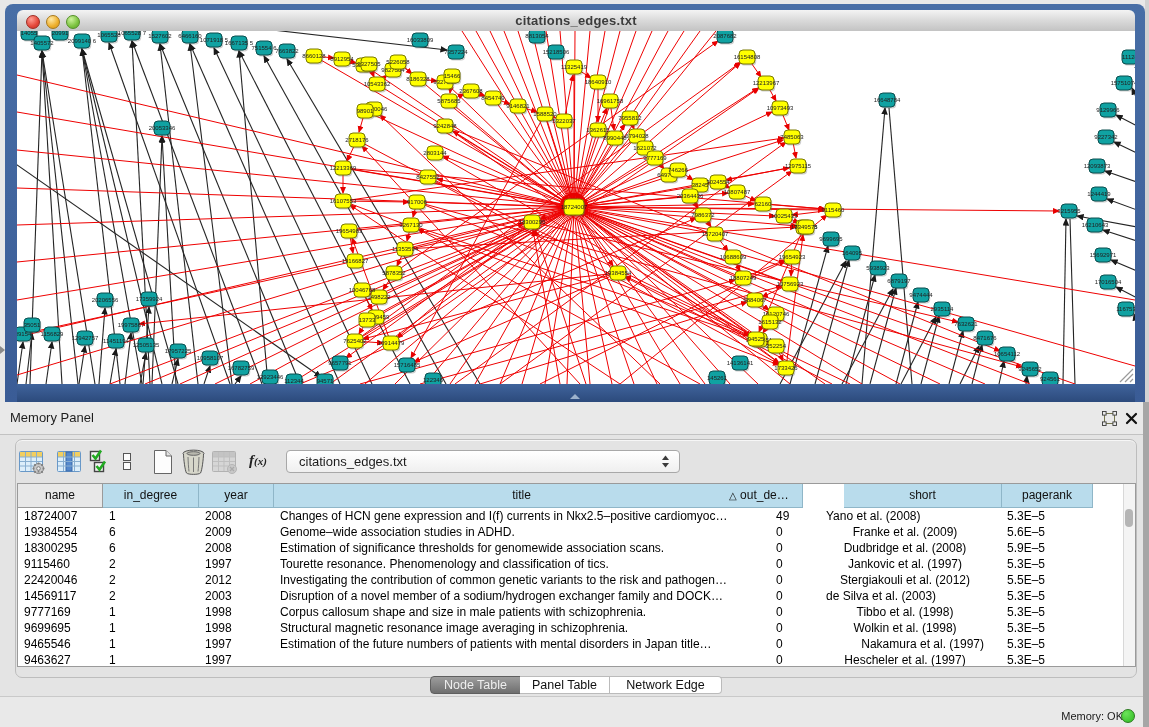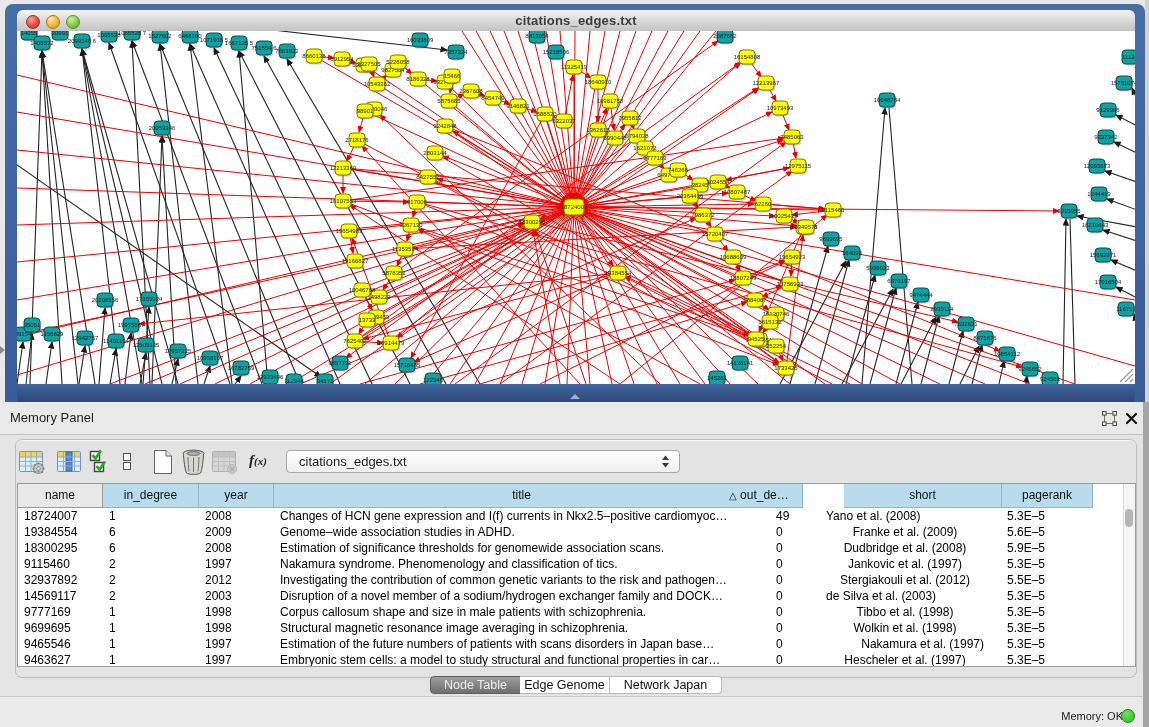--- a/index.html
+++ b/index.html
@@ -866,27 +866,27 @@
       <span style="left:187px">2008</span>
 <span style="left:262px">Estimation of significance thresholds for genomewide association scans.</span>
       <span style="left:758px">0</span>
 <span style="left:808px;width:158px;text-align:center">Dudbridge et al. (2008)</span>
       <span style="left:989px">5.9E–5</span>
     </div>
     <div class="tr" style="top:72px">
 <span style="left:6px">9115460</span>
       <span style="left:91px">2</span>
       <span style="left:187px">1997</span>
-<span style="left:262px">Nakamura syndrome. Phenomenology and classification of tics.</span>
+<span style="left:262px">Tourette resonance. Phenomenology and classification of tics.</span>
       <span style="left:758px">0</span>
 <span style="left:808px;width:158px;text-align:center">Jankovic et al. (1997)</span>
       <span style="left:989px">5.3E–5</span>
     </div>
     <div class="tr" style="top:88px">
-<span style="left:6px">32937892</span>
+<span style="left:6px">22420046</span>
       <span style="left:91px">2</span>
       <span style="left:187px">2012</span>
 <span style="left:262px">Investigating the contribution of common genetic variants to the risk and pathogen…</span>
       <span style="left:758px">0</span>
 <span style="left:808px;width:158px;text-align:center">Stergiakouli et al. (2012)</span>
       <span style="left:989px">5.5E–5</span>
     </div>
     <div class="tr" style="top:104px">
 <span style="left:6px">14569117</span>
       <span style="left:91px">2</span>
@@ -911,36 +911,35 @@
       <span style="left:187px">1998</span>
 <span style="left:262px">Structural magnetic resonance image averaging in schizophrenia.</span>
       <span style="left:758px">0</span>
 <span style="left:808px;width:158px;text-align:center">Wolkin et al. (1998)</span>
       <span style="left:989px">5.3E–5</span>
     </div>
     <div class="tr" style="top:152px">
 <span style="left:6px">9465546</span>
       <span style="left:91px">1</span>
       <span style="left:187px">1997</span>
-<span style="left:262px">Estimation of the future numbers of patients with scans disorders in Japan base…</span>
+<span style="left:262px">Estimation of the future numbers of patients with mental disorders in Japan title…</span>
       <span style="left:758px">0</span>
 <span style="left:808px;width:158px;text-align:right">Nakamura et al. (1997)</span>
       <span style="left:989px">5.3E–5</span>
     </div>
     <div class="tr" style="top:168px">
 <span style="left:6px">9463627</span>
       <span style="left:91px">1</span>
       <span style="left:187px">1997</span>
-<span style="left:262px">Embryonic stem cells: a model to study structural and functional properties in car…</span>
       <span style="left:758px">0</span>
 <span style="left:808px;width:158px;text-align:center">Hescheler et al. (1997)</span>
       <span style="left:989px">5.3E–5</span>
     </div>
 </div>
 
 <div class="tab" style="left:430px;width:89px;background:linear-gradient(#9d9d9d,#6f6f6f);border:1px solid #5f5f5f;border-radius:4px 0 0 4px;color:#eee">Node Table</div>
-<div class="tab" style="left:520px;width:89px;background:#fff;border:1px solid #bbb;border-left:none;color:#111">Edge Genome</div>
-<div class="tab" style="left:610px;width:111px;background:#fff;border:1px solid #bbb;border-left:none;border-radius:0 4px 4px 0;color:#111">Network Japan</div>
+<div class="tab" style="left:520px;width:89px;background:#fff;border:1px solid #bbb;border-left:none;color:#111">Panel Table</div>
+<div class="tab" style="left:610px;width:111px;background:#fff;border:1px solid #bbb;border-left:none;border-radius:0 4px 4px 0;color:#111">Network Edge</div>
 
 <div id="stline" class="abs"></div>
 <div id="mem" class="abs">Memory: OK</div>
 <div id="grn" class="abs"></div>
 <div id="rstrip1" class="abs"></div>
 <div id="rstrip2" class="abs"></div>
 </body></html>

